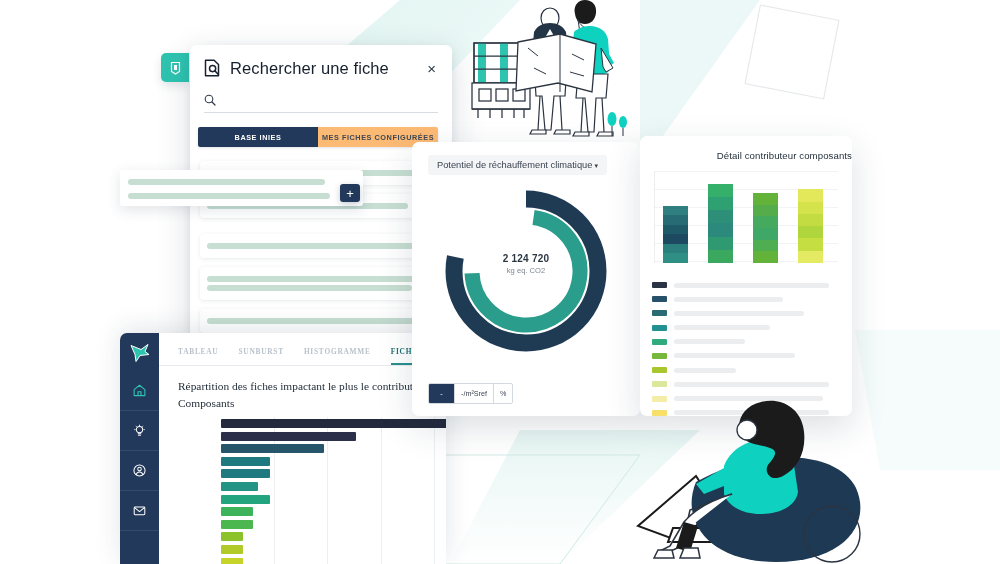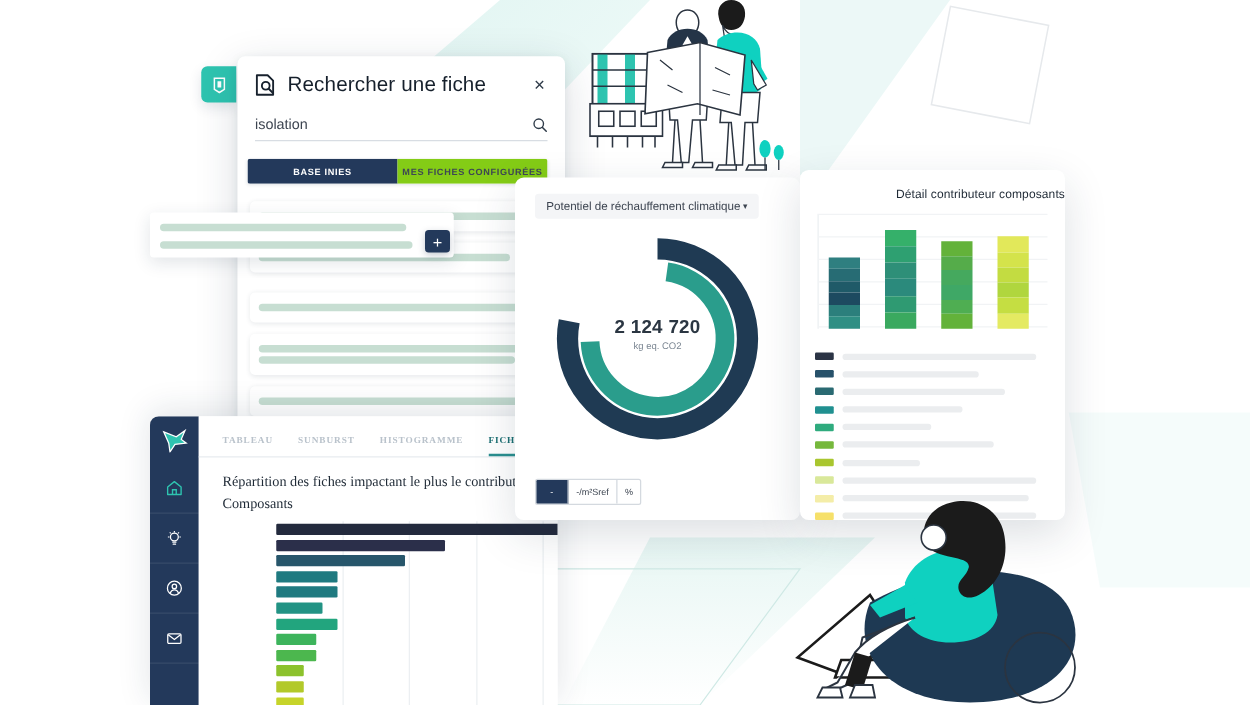--- a/index.html
+++ b/index.html
@@ -43,21 +43,21 @@
     border-bottom:1px solid #d8dde3;padding-bottom:6px;
   }
   .search-value{font-size:11.5px;color:#3c4450;flex:1;}
   .tabs-seg{margin:14px 14px 0 8px;display:flex;height:20px;border-radius:2px;overflow:hidden;
     box-shadow:0 1px 3px rgba(25,45,70,.13);justify-content:flex-end;}
   .seg{
     flex:1;display:flex;align-items:center;justify-content:center;
     font-size:7.3px;font-weight:700;letter-spacing:.55px;cursor:pointer;
   }
   .seg.active{background:#23395b;color:#fff;}
-  .seg.inactive{background:#84cc16;color:#3e4754;}
+  .seg.inactive{background:#fdba74;color:#3e4754;}
   .ph-list{margin-top:14px;padding:0 10px;}
   .ph-card{
     background:#fff;border-radius:4px;box-shadow:0 1px 4px rgba(25,45,70,.10);
     margin-bottom:9px;padding:6px 7px;
   }
   .ph-line{height:6px;border-radius:3px;background:#c7ded2;margin:3px 0;}
 
   
   #plus-strip{
     position:absolute;left:120px;top:170px;width:243px;height:36px;background:#fff;
@@ -122,21 +122,21 @@
   #dd-select{
     margin:13px 0 0 16px;background:#f4f5f7;border-radius:3px;
     display:inline-flex;align-items:center;padding:5px 9px;cursor:pointer;
     font-size:9.3px;color:#3c4450;
   }
   .caret{margin-left:2px;font-size:7px;line-height:1;}
   .donut-wrap{position:relative;width:180px;height:180px;margin:6px auto 0 auto;}
   .donut-center{
     position:absolute;left:0;right:0;top:72px;text-align:center;
   }
-  .donut-value{font-size:15px;font-weight:700;color:#2b3642;letter-spacing:.25px;}
+  .donut-value{font-size:10px;font-weight:700;color:#2b3642;letter-spacing:.25px;}
   .donut-unit{font-size:7.6px;color:#7b8governor;}
   .donut-unit{color:#7b8692;margin-top:2px;}
   .unit-toggle{
     position:absolute;left:16px;bottom:12px;display:flex;height:19px;
     border:1px solid #d4d9df;border-radius:2px;overflow:hidden;background:#fff;
   }
   .ut{display:flex;align-items:center;justify-content:center;font-size:7.2px;color:#3c4450;
       padding:0 6px;cursor:pointer;border-right:1px solid #d4d9df;}
   .ut:last-child{border-right:none;}
   .ut.active{background:#23395b;color:#fff;min-width:13px;}
@@ -227,21 +227,20 @@
       <svg width="17" height="18" viewBox="0 0 17 18">
         <path d="M1.5 1.2h8.6l4.4 4.3v11.3H1.5z" fill="none" stroke="#18222e" stroke-width="1.5" stroke-linejoin="round"></path>
         <circle cx="8.6" cy="9.6" r="3.1" fill="none" stroke="#18222e" stroke-width="1.5"></circle>
         <path d="M11 12l3.2 3.3" stroke="#18222e" stroke-width="1.6" stroke-linecap="round"></path>
       </svg>
       <div class="modal-title">Rechercher une fiche</div>
       <div class="modal-close">×</div>
     </div>
 
     <div class="search-row">
-      <div class="search-value" title="Rechercher">isolation</div>
       <svg width="12" height="12" viewBox="0 0 12 12">
         <circle cx="5" cy="5" r="3.8" fill="none" stroke="#2f3b49" stroke-width="1.1"></circle>
         <path d="M8 8l3 3" stroke="#2f3b49" stroke-width="1.2" stroke-linecap="round"></path>
       </svg>
     </div>
 
     <div class="tabs-seg">
       <div class="seg active">BASE INIES</div>
       <div class="seg inactive">MES FICHES CONFIGURÉES</div>
     </div>

